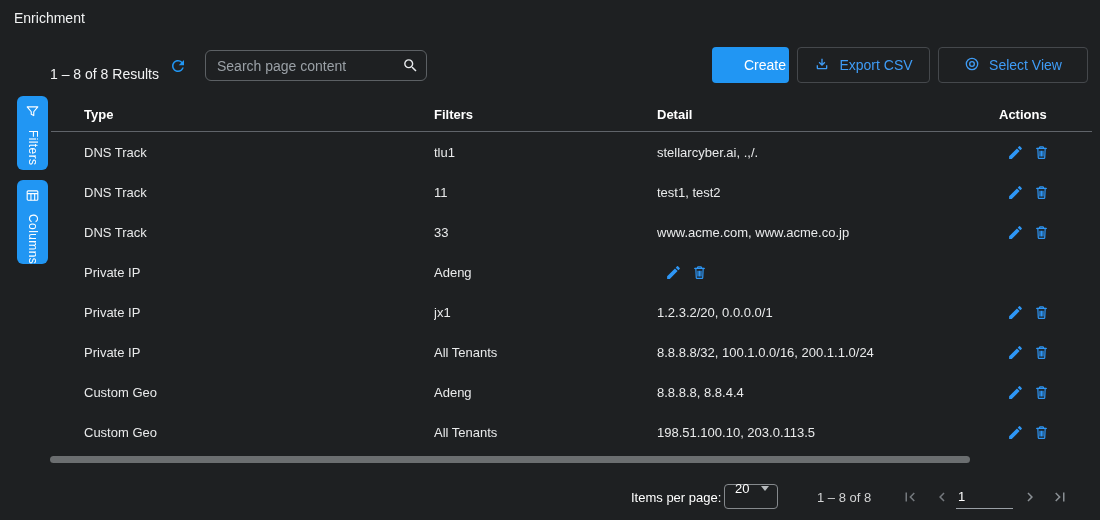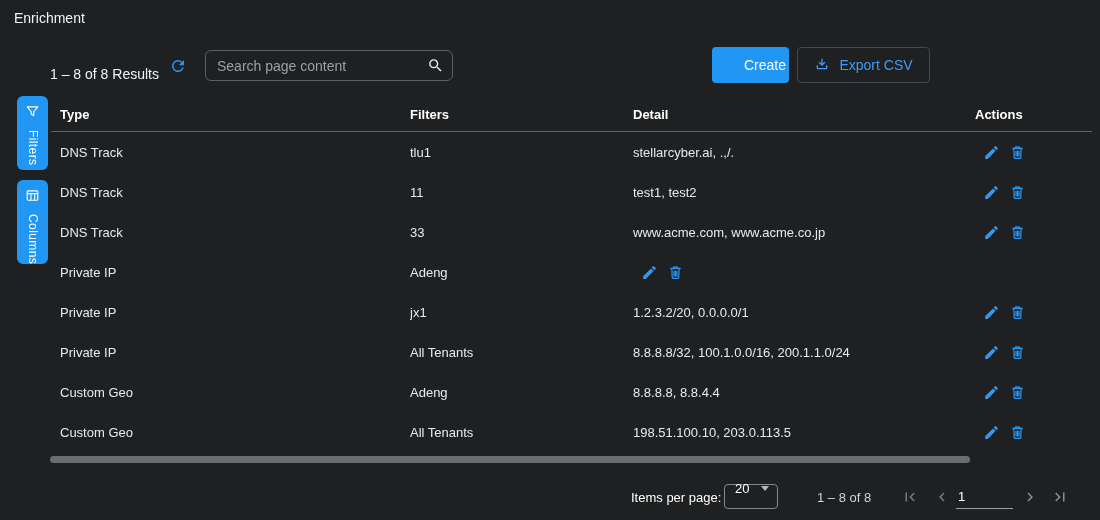--- a/index.html
+++ b/index.html
@@ -11,24 +11,23 @@
   }
 
   
   .page-title { position:absolute; left:14px; top:10px; font-size:14px; color:#f2f3f4; }
 
   .results-text { position:absolute; left:50px; top:59px; font-size:14px; color:#f2f3f4;margin-top:7px; }
   .refresh { position:absolute; left:169px; top:57px; width:18px; height:18px; color:#2196f3; cursor:pointer; }
   .refresh svg { width:18px; height:18px; }
 
   .searchbox {
-    position:absolute; left:205px; top:50px; width:248px; height:31px;
+    position:absolute; left:205px; top:50px; width:222px; height:31px;
     border:1px solid #5c6064; border-radius:6px; display:flex; align-items:center;
     background:transparent;
-    justify-content:center;
   }
   .searchbox input {
     flex:1; background:transparent; border:none; outline:none;
     color:#e9eaeb; font-size:14px; padding:0 4px 0 11px; font-family:"Liberation Sans", sans-serif;
   }
   .searchbox input::placeholder { color:#9aa0a6; }
   .search-icon { width:17px; height:17px; margin-right:8px; color:#e8eaed; flex:none; }
   .search-icon svg { width:17px; height:17px; }
 
   .btn {
@@ -59,21 +58,21 @@
     display:grid; grid-template-columns:350px 223px 342px 1fr;
     padding-left:9px; height:34px; align-items:center;
     border-bottom:1px solid #60646a;
     font-size:13px; font-weight:bold; color:#ffffff;
   }
   .trow {
     display:grid; grid-template-columns:350px 223px 342px 1fr;
     padding-left:9px; height:40px; align-items:center;
     font-size:13px; color:#e9eaeb;
   }
-  .cell { white-space:nowrap; overflow:hidden; }
+  .cell { white-space:nowrap; overflow:hidden;margin-left:24px; }
   .actions-cell { display:flex; align-items:center; gap:9px; padding-left:8px; }
   .action-icon { width:17px; height:17px; color:#2e96f5; cursor:pointer; }
   .action-icon svg { width:17px; height:17px; }
 
   
   .hscroll-thumb {
     position:absolute; left:50px; top:456px; width:920px; height:7px;
     background:#6b6e70; border-radius:4px; cursor:pointer;
   }
 
@@ -132,20 +131,29 @@
   <div class="btn btn-outline btn-export">
     <span class="bicon">
       <svg viewBox="0 0 24 24" fill="currentColor">
           <path d="M13 4h-2v7.17L8.41 8.59 7 10l5 5 5-5-1.41-1.41L13 11.17V4z"></path>
           <path d="M4 14v4c0 1.1.9 2 2 2h12c1.1 0 2-.9 2-2v-4h-2v4H6v-4H4z"></path>
         </svg>
     </span>
     <span>Export CSV</span>
   </div>
 
+  <div class="btn btn-outline btn-select">
+    <span class="bicon">
+      <svg viewBox="0 0 24 24" fill="none" stroke="currentColor" stroke-width="2">
+          <circle cx="12" cy="12" r="8.5"></circle>
+          <circle cx="12" cy="12" r="3.5"></circle>
+        </svg>
+    </span>
+    <span>Select View</span>
+  </div>
 
   <div class="vtab vtab-filters">
     <span>
       <svg viewBox="0 0 24 24" fill="none" stroke="currentColor" stroke-width="1.8" stroke-linejoin="round">
           <path d="M3.5 4.5h17L14 12.4v6.1l-4-2v-4.1L3.5 4.5z"></path>
         </svg>
     </span>
     <span class="vlabel">Filters</span>
   </div>
 

